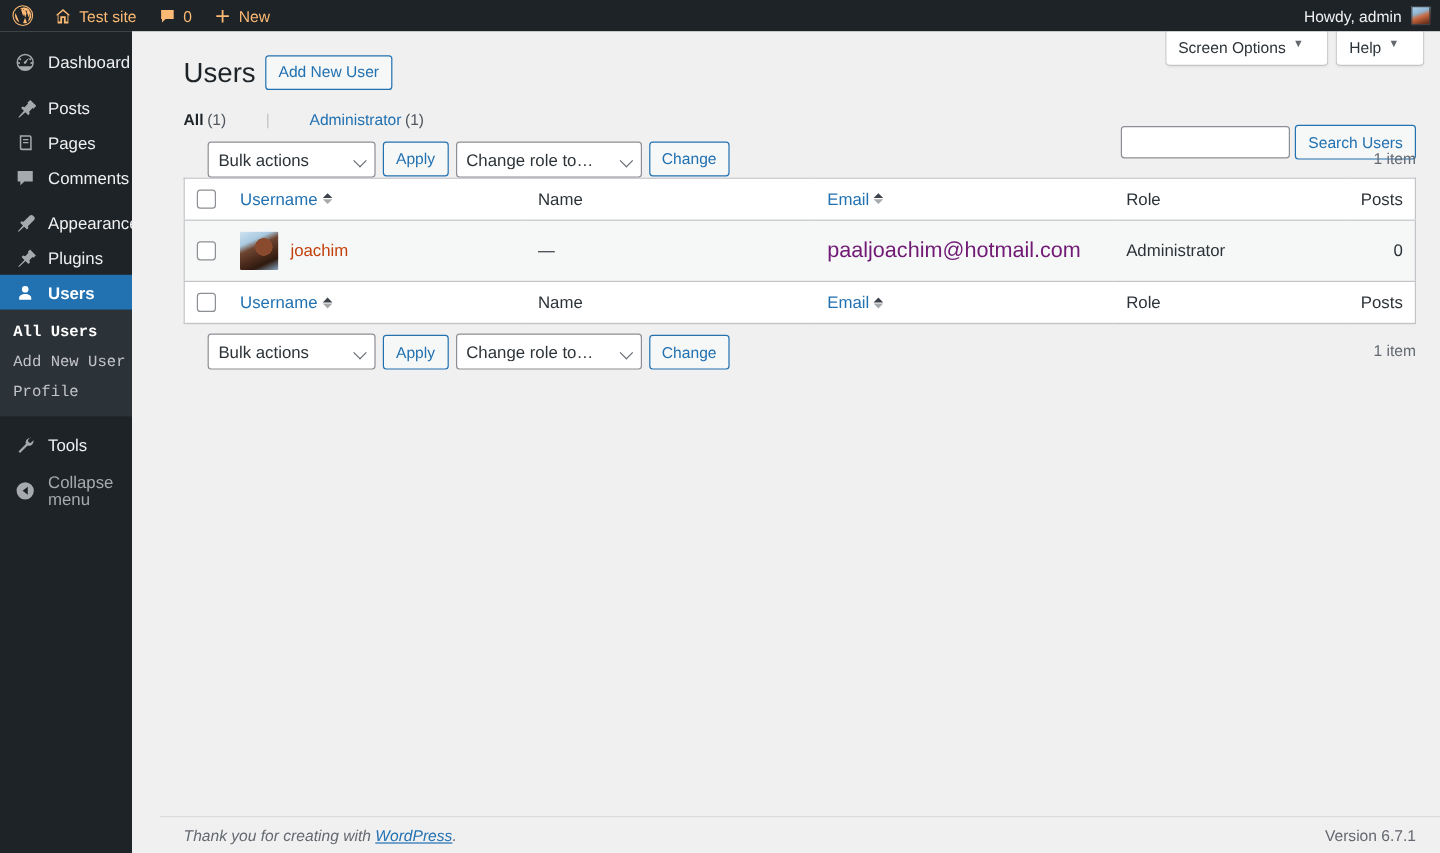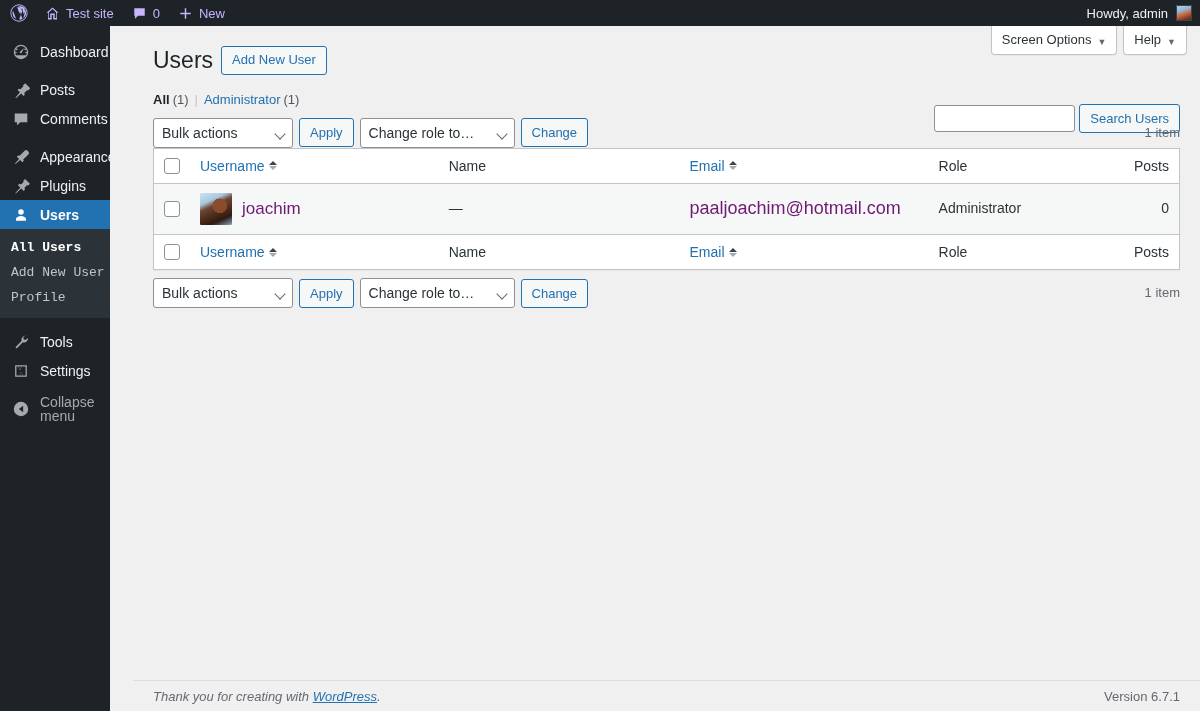--- a/index.html
+++ b/index.html
@@ -18,21 +18,21 @@
   #adminbar {
     position: absolute; top: 0; left: 0; width: 1200px; height: 26px;
     background: #1d2327; color: #f0f0f1;
     display: flex; align-items: center;
     font-size: 13px;
     z-index: 50;
   }
   .ab-item {
     display: flex; align-items: center; gap: 6px;
     height: 26px; padding: 0 9px;
-    color: #c4b5fd; cursor: pointer; white-space: nowrap;
+    color: #fdba74; cursor: pointer; white-space: nowrap;
   }
   .ab-logo { padding: 0 8px 0 10px; }
   .ab-spacer { flex: 1; }
   .ab-right { display: flex; align-items: center; padding-right: 8px; }
   .ab-avatar {
     width: 16px; height: 16px; margin-left: 8px;
     border-radius: 1px; overflow: hidden; flex: none;
     background: linear-gradient(160deg,#b9d4e8 0%,#8fb8d6 35%,#c96a42 55%,#7d3a22 80%,#4a2416 100%);
     box-shadow: 0 0 0 1px #3c434a inset;
   }
@@ -77,23 +77,23 @@
     width: 1067px; height: 685px;
     background: #f0f0f1;
   }
   .screen-meta {
     position: absolute; top: 0; right: 0;
     display: flex; gap: 6px; padding: 0 13px 0 0;
   }
   .meta-btn {
     background: #fff; border: 1px solid #c3c4c7; border-top: none;
     border-radius: 0 0 4px 4px;
-    padding: 6px 10px 7px 10px;
+    padding: 6px 20px 7px 10px;
     font-size: 13px; color: #2c3338; cursor: pointer;
-    display: flex; align-items: flex-end; gap: 6px;
+    display: flex; align-items: flex-start; gap: 6px;
     box-shadow: 0 1px 1px rgba(0,0,0,.04);
   }
   .caret { font-size: 9px; color: #646970; line-height: 1; }
 
   .wrap { padding: 0 20px 0 20px; }
   .title-row {
     display: flex; align-items: center; gap: 8px;
     padding-top: 11px;
   }
   h1.page-title {
@@ -103,21 +103,21 @@
   .page-title-action {
     display: inline-block;
     background: #f6f7f7; border: 1px solid #2271b1; border-radius: 3px;
     color: #2271b1; font-size: 13px; padding: 3px 10px 4px 10px;
     cursor: pointer; line-height: 1.5; margin-top: 4px;
   }
 
   .subsubsub {
     margin: 12px 0 0 0; padding: 0; list-style: none;
     display: flex; align-items: center;
-    font-size: 13px; color: #50575e;
+    font-size: 13px; color: #50575e; gap: 27px;
   }
   .subsubsub li { display: flex; align-items: center; }
   .subsubsub a { color: #2271b1; text-decoration: none; cursor: pointer; }
   .subsubsub a.current { color: #1d2327; font-weight: 600; }
   .subsubsub .cnt { color: #50575e; margin-left: 3px; }
   .subsubsub .divider { color: #c3c4c7; padding: 0 6px; }
 
   .search-box {
     position: absolute; right: 20px; top: 78px;
     display: flex; align-items: center; gap: 4px;
@@ -131,21 +131,21 @@
   }
   .btn-secondary {
     background: #f6f7f7; border: 1px solid #2271b1; border-radius: 3px;
     color: #2271b1; font-size: 13px; height: 29px; padding: 0 10px;
     cursor: pointer; line-height: 1; white-space: nowrap;
     font-family: "Liberation Sans", sans-serif;
   }
 
   .tablenav {
     display: flex; align-items: center; gap: 6px;
-    margin-top: 11px; height: 30px; position: relative;
+    margin-top: 11px; height: 30px; position: relative; margin-left: 20px;
   }
   .tablenav.bottom { margin-top: 8px; }
   select.wp-select {
     appearance: none; -webkit-appearance: none;
     background: #fff; border: 1px solid #8c8f94; border-radius: 3px;
     height: 30px; font-size: 14px; color: #2c3338;
     padding: 0 26px 0 8px; cursor: pointer;
     font-family: "Liberation Sans", sans-serif;
     box-shadow: 0 0 0 transparent;
   }
@@ -207,21 +207,21 @@
   .sort-ind i.up { border-bottom: 4px solid #3c434a; }
   .sort-ind i.down { border-top: 4px solid #a7aaad; }
 
   .user-cell { display: flex; align-items: center; gap: 10px; }
   .user-avatar {
     width: 32px; height: 32px; flex: none; border-radius: 1px; overflow: hidden;
     background:
       radial-gradient(circle at 62% 40%, #8a4a2e 0 26%, rgba(0,0,0,0) 27%),
       linear-gradient(155deg,#cfe2f0 0%,#a9c9e0 26%,#6e4632 40%,#4a2a1b 62%,#2e1a10 78%,#8aa8c4 100%);
   }
-  a.userlink { color: #701a75; text-decoration: none; font-size: 17px; cursor: pointer; }
+  a.userlink { color: #c2410c; text-decoration: none; font-size: 14px; cursor: pointer; }
   a.emaillink { color: #701a75; text-decoration: none; font-size: 18px; cursor: pointer; }
   .dash { color: #2c3338; }
 
   #wpfooter {
     position: absolute; left: 133px; bottom: 0;
     width: 1067px; height: 31px;
     border-top: 1px solid #dcdcde;
     display: flex; align-items: center;
     padding: 0 20px; font-size: 13px; color: #646970;
     background: #f0f0f1;
@@ -289,20 +289,28 @@
   <div class="menu-item">
     <span class="mi-icon">
       <svg class="ico" width="18" height="18" viewBox="0 0 20 20">
           <path d="M14.7 2.5 12 5.2l.7.7-3.3 3.3-1.8-.6-1.4 1.4 2.6 2.6L4 18.2l-.2.8.8-.2 5.6-4.8 2.6 2.6 1.4-1.4-.6-1.8 3.3-3.3.7.7 2.7-2.7-5.6-5.6z"></path>
         </svg>
     </span>
     <span class="mi-label">Posts</span>
   </div>
 
 
+  <div class="menu-item">
+    <span class="mi-icon">
+      <svg class="ico" width="18" height="18" viewBox="0 0 20 20">
+          <path d="M5 3h9a2 2 0 0 1 2 2v12H7a2 2 0 0 1-2-2V3zm1.4 1.4v10.2c0 .4.2.6.6.6h7.6V5a.6.6 0 0 0-.6-.6H6.4zM8 6.4h5v1.2H8V6.4zm0 2.8h5v1.2H8V9.2z"></path>
+        </svg>
+    </span>
+    <span class="mi-label">Pages</span>
+  </div>
 
   <div class="menu-item">
     <span class="mi-icon">
       <svg class="ico" width="18" height="18" viewBox="0 0 20 20">
           <path d="M3 4h14v9.5H9.3L5.5 17v-3.5H3V4z"></path>
         </svg>
     </span>
     <span class="mi-label">Comments</span>
   </div>
 
@@ -351,28 +359,20 @@
 
   <div class="menu-item">
     <span class="mi-icon">
       <svg class="ico" width="18" height="18" viewBox="0 0 20 20">
           <path d="M15.6 3.4a4.4 4.4 0 0 0-5 5.6L3.8 15.8l1.4 1.4 6.8-6.8a4.4 4.4 0 0 0 5.6-5l-2.5 2.5-2-.6-.6-2 2.5-2.5z"></path>
         </svg>
     </span>
     <span class="mi-label">Tools</span>
   </div>
 
-  <div class="menu-item">
-    <span class="mi-icon">
-      <svg class="ico" width="18" height="18" viewBox="0 0 20 20">
-          <path d="M3.5 3.5h13v13h-13v-13zm1.4 1.4v10.2h10.2V4.9H4.9zm2 1.2h1.2v2.4h1.6V6.1h1.2l-2 2.5-2-2.5zm5.4 7.8h-1.2v-2.4H9.5v2.4H8.3l2-2.5 2 2.5z"></path>
-        </svg>
-    </span>
-    <span class="mi-label">Settings</span>
-  </div>
 
   <div class="menu-sep"></div>
 
   <div class="menu-item dim">
     <span class="mi-icon">
       <svg class="ico" width="18" height="18" viewBox="0 0 20 20">
           <path d="M10 2a8 8 0 1 0 0 16 8 8 0 0 0 0-16zm2.4 4.3v7.4L7.6 10l4.8-3.7z"></path>
         </svg>
     </span>
     <span class="mi-label">Collapse menu</span>

